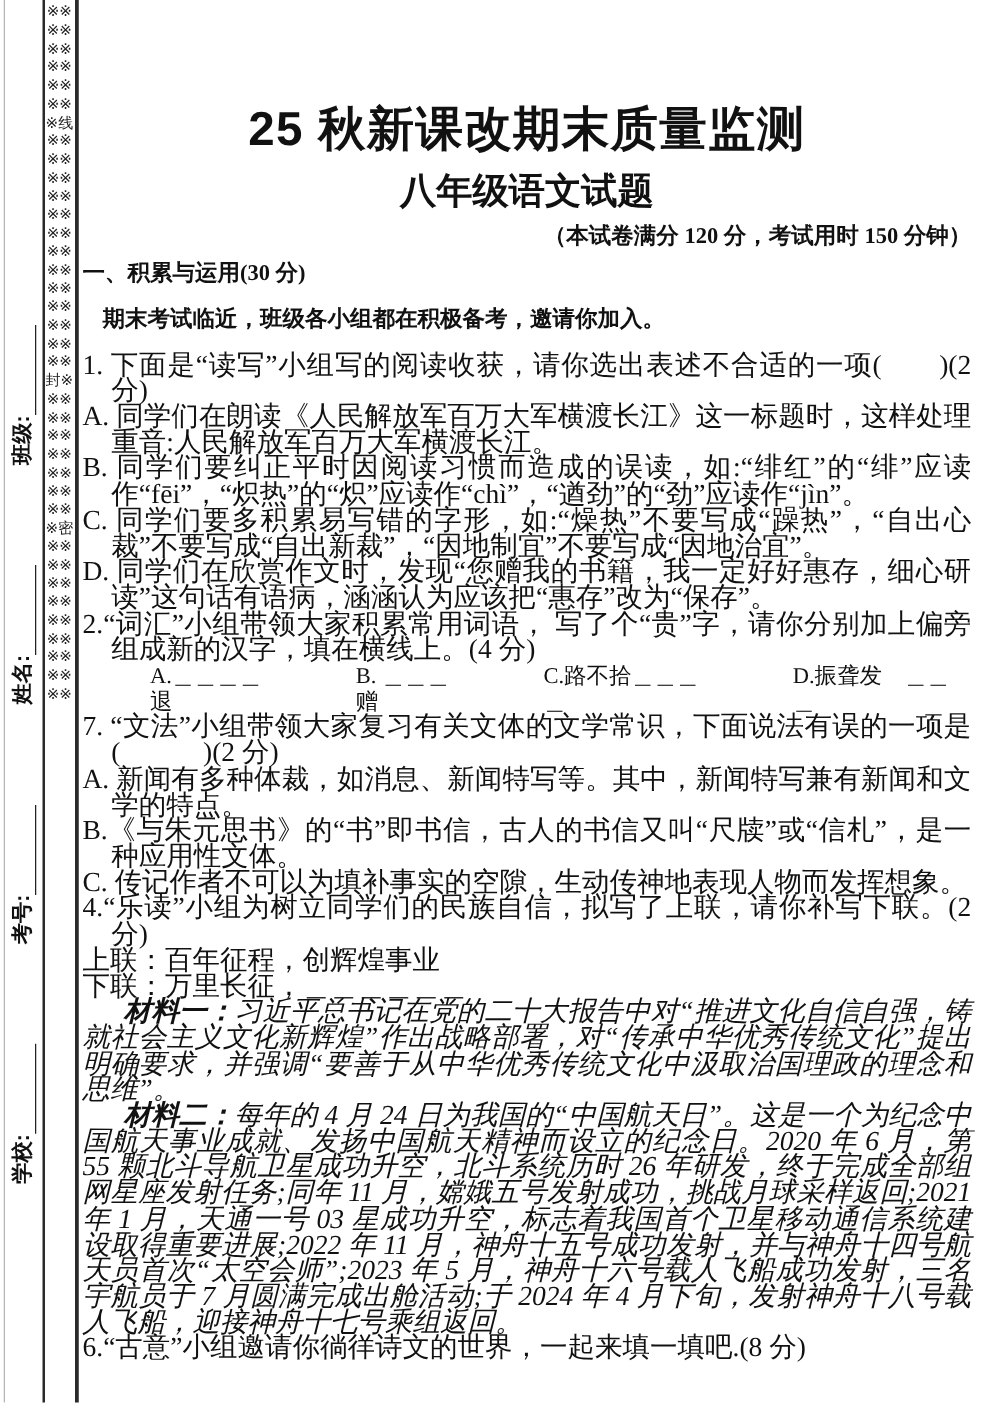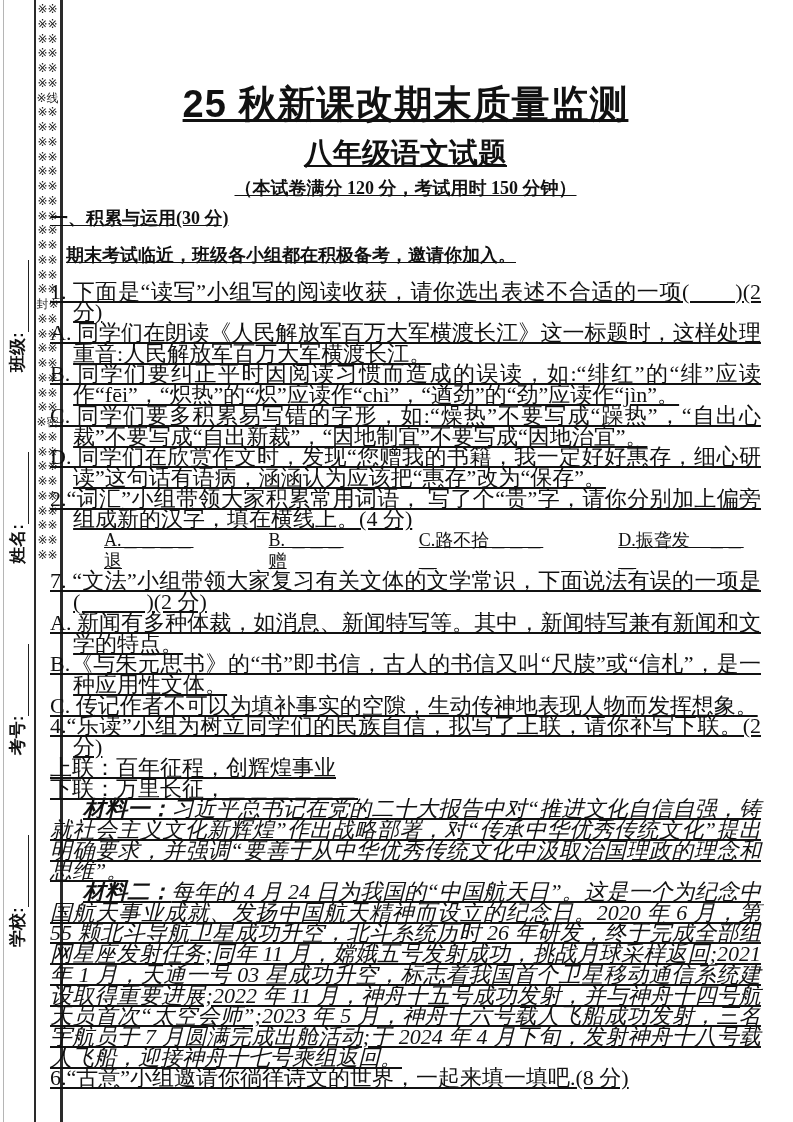--- a/index.html
+++ b/index.html
@@ -22,31 +22,31 @@
     position:absolute;top:0;left:0;width:1122px;height:34px;
     transform-origin:0 0;transform:rotate(-90deg) translateX(-1122px);
     display:flex;align-items:center;box-sizing:border-box;
     padding-left:175px;gap:80px;
     font-size:17px;font-weight:bold;white-space:nowrap;
     font-family:"Liberation Sans","DejaVu Sans",sans-serif;
   }
   .info-field{display:inline-flex;align-items:flex-end;}
   .info-blank{display:inline-block;width:72px;height:1.05em;border-bottom:1.5px solid #222;}
   
-  .main{position:absolute;left:50px;top:0;width:711px;text-decoration:underline;}
+  .main{position:absolute;left:66px;top:0;width:711px;}
   .title{
     margin:80px 0 0;text-align:center;font-size:38px;line-height:1.3;
     font-weight:bold;letter-spacing:1px;
     font-family:"Liberation Sans","DejaVu Sans",sans-serif;
   }
   .subtitle{
     margin:6px 0 0;text-align:center;font-size:29px;line-height:1.25;
     font-weight:bold;font-family:"Liberation Serif","DejaVu Serif",serif;
   }
-  .meta{margin:6px 0 0;text-align:center;font-size:18px;font-weight:bold;line-height:1.2;}
+  .meta{margin:6px 0 0;text-align:right;font-size:18px;font-weight:bold;line-height:1.2;}
   .sec-head{margin:9px 0 0;font-size:18px;font-weight:bold;line-height:20.7px;}
   .intro{margin:16px;font-size:18px;font-weight:bold;line-height:20.7px;}
   .main p{margin:0;font-size:22px;line-height:20.7px;text-align:justify;}
   .hang{padding-left:1.05em;text-indent:-1.05em;}
   .q2row{display:flex;padding-left:3em;gap:3.2em;font-size:18px;line-height:20.7px;}
   .material{font-style:italic;text-indent:1.5em;}
   .mlabel{font-weight:bold;}
   .q6body{text-indent:1.6em;}
 </style>
 </head>

